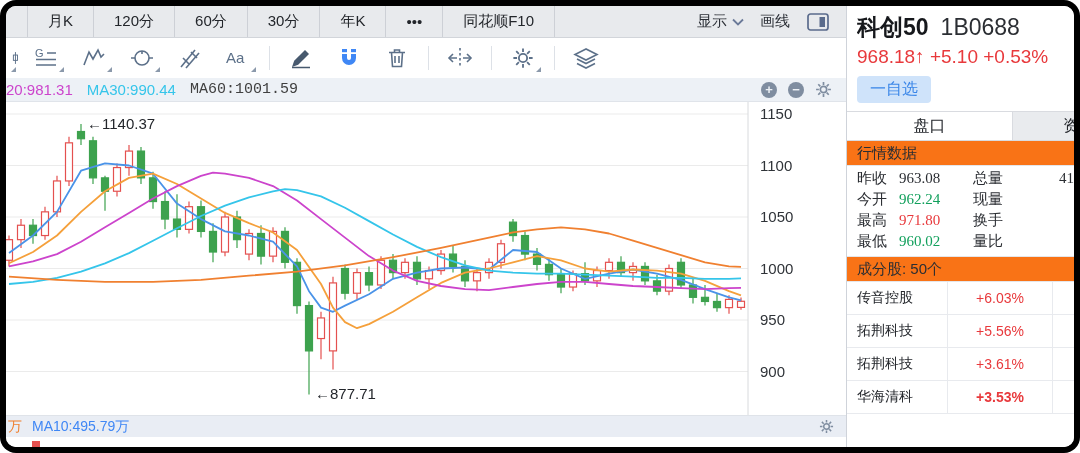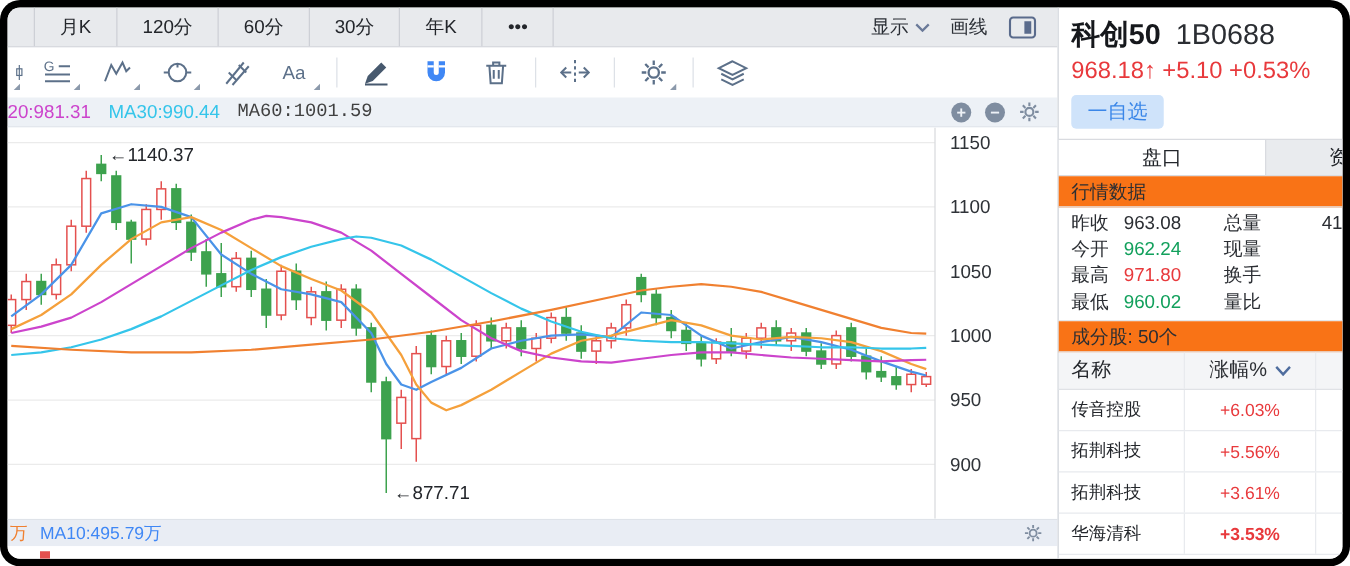--- a/index.html
+++ b/index.html
@@ -48,24 +48,24 @@
   .p-code { font-size:23px; color:#2b2e33; margin-left:12px; }
   .p-price { font-size:19px; margin-top:3px; white-space:nowrap; overflow:hidden; }
   .p-btn { display:inline-block; margin:8px 0 8px 0; padding:3px 13px; background:#cfe3fa; color:#3a86e8; border-radius:4px; font-size:16px; }
   .p-tabs { display:flex; height:30px; border-top:1px solid #d9dbe0; border-bottom:1px solid #d9dbe0; }
   .p-tab { display:flex; align-items:center; justify-content:center; font-size:16px; color:#23262b; }
   .p-tab.active { flex:1; background:#fff; }
   .p-tab.inactive { width:62px; background:#e9ebee; border-left:1px solid #d9dbe0; overflow:hidden; justify-content:flex-start; }
   .p-tab.inactive span { margin-left:50px; white-space:nowrap; }
   .p-section { height:25px; background:#f97316; border-bottom:1px solid #e4e6ea; display:flex; align-items:center; padding-left:10px; color:#2b2e33; }
   .quotes { padding:2px 0 4px 0; border-bottom:1px solid #e4e6ea; }
-  .q-row { display:flex; align-items:center; height:21px; padding:0 0 0 10px; font-size:15px; overflow:hidden; }
+  .q-row { display:flex; align-items:center; height:21px; padding:0 0 0 10px; font-size:15px; overflow:hidden;font-family:Liberation Serif, serif; }
   .q-label { width:42px; color:#2b2e33; }
   .q-value { width:62px; text-align:left; }
-  .q-label2 { width:42px; margin-left:12px; color:#2b2e33;text-align:center; }
+  .q-label2 { width:42px; margin-left:12px; color:#2b2e33; }
   .q-value2 { flex:1; text-align:right; white-space:nowrap; overflow:hidden; color:#2b2e33; }
   .stock-table { width:100%; }
   .t-head { display:flex; height:30px; background:#f4f5f7; border-bottom:1px solid #e0e2e6; align-items:center; font-size:16px; color:#2b2e33; }
   .t-row { display:flex; height:33px; align-items:center; border-bottom:1px solid #e8eaee; font-size:14px; }
   .c-name { width:100px; padding-left:10px; color:#23262b; white-space:nowrap; overflow:hidden; }
   .c-pct { width:105px; text-align:center; border-left:1px solid #e8eaee; align-self:stretch; display:flex; align-items:center; justify-content:center; }
   .c-extra { flex:1; border-left:1px solid #e8eaee; align-self:stretch; }
   .sort-ic { margin-left:6px; display:inline-flex; }
   svg.ic { display:block; }
 </style>
@@ -79,20 +79,21 @@
 
       <div class="tabbar">
         <div class="stub"></div>
         <div id="tabs-host" style="display:flex">
             <div class="tab">月K</div>
             <div class="tab">120分</div>
             <div class="tab">60分</div>
             <div class="tab">30分</div>
             <div class="tab">年K</div>
             <div class="tab">•••</div>
+            <div class="tab">同花顺F10</div>
           </div>
         <div class="spacer"></div>
         <div class="right">
           <span><span>显示</span><span class="chev"><svg class="ic" width="12" height="8" viewBox="0 0 12 8">
                   <polyline points="1,1.5 6,6.5 11,1.5" fill="none" stroke="#6b7a99" stroke-width="1.8"></polyline>
                 </svg></span></span>
           <span>画线</span>
           <span class="panel-toggle">
             <svg class="ic" width="24" height="20" viewBox="0 0 24 20">
                 <rect x="2" y="2" width="20" height="16" rx="2.5" fill="none" stroke="#5a6b8c" stroke-width="1.7"></rect>
@@ -422,32 +423,20 @@
           </div>
           <div class="q-row">
             <span class="q-label">最低</span>
             <span class="q-value" style="color: rgb(18, 160, 92);">960.02</span>
             <span class="q-label2">量比</span>
             <span class="q-value2"></span>
           </div>
         </div>
       <div class="p-section">成分股: 50个</div>
       <div class="stock-table">
-        <div class="t-head">
-          <span class="c-name" id="th-name">名称</span>
-          <span class="c-pct" id="th-pct">
-            <span id="th-pct-label">涨幅%</span>
-            <span class="sort-ic">
-                <svg class="ic" width="13" height="9" viewBox="0 0 13 9">
-                  <polyline points="1,1.5 6.5,7.5 12,1.5" fill="none" stroke="#4f6d9e" stroke-width="1.9"></polyline>
-                </svg>
-              </span>
-          </span>
-          <span class="c-extra"></span>
-        </div>
         <div id="rows-host">
             <div class="t-row">
               <span class="c-name">传音控股</span>
               <span class="c-pct" style="color: rgb(232, 57, 60);">+6.03%</span>
               <span class="c-extra"></span>
             </div>
             <div class="t-row">
               <span class="c-name">拓荆科技</span>
               <span class="c-pct" style="color: rgb(232, 57, 60);">+5.56%</span>
               <span class="c-extra"></span>

